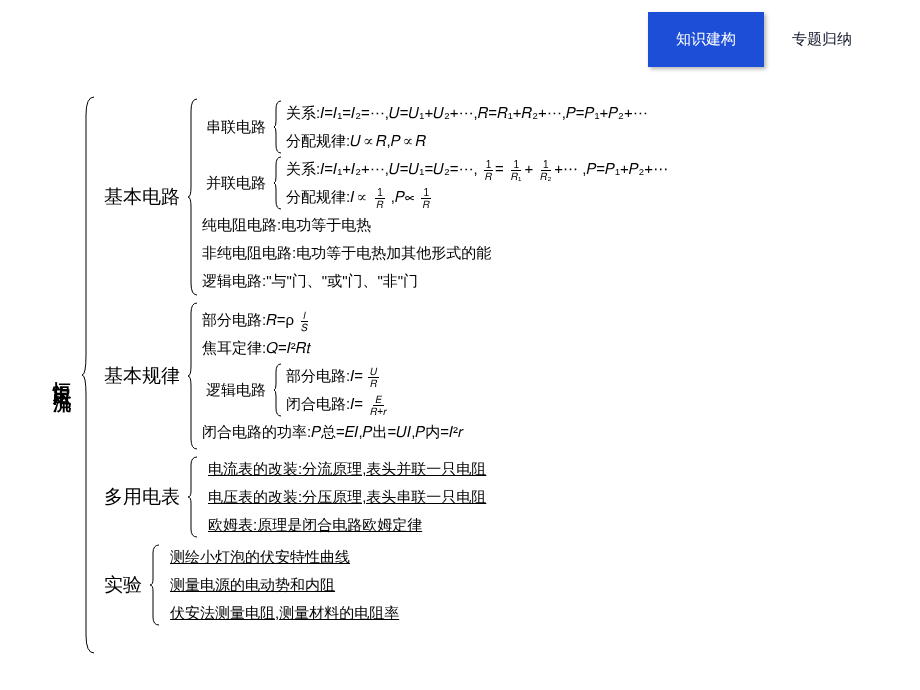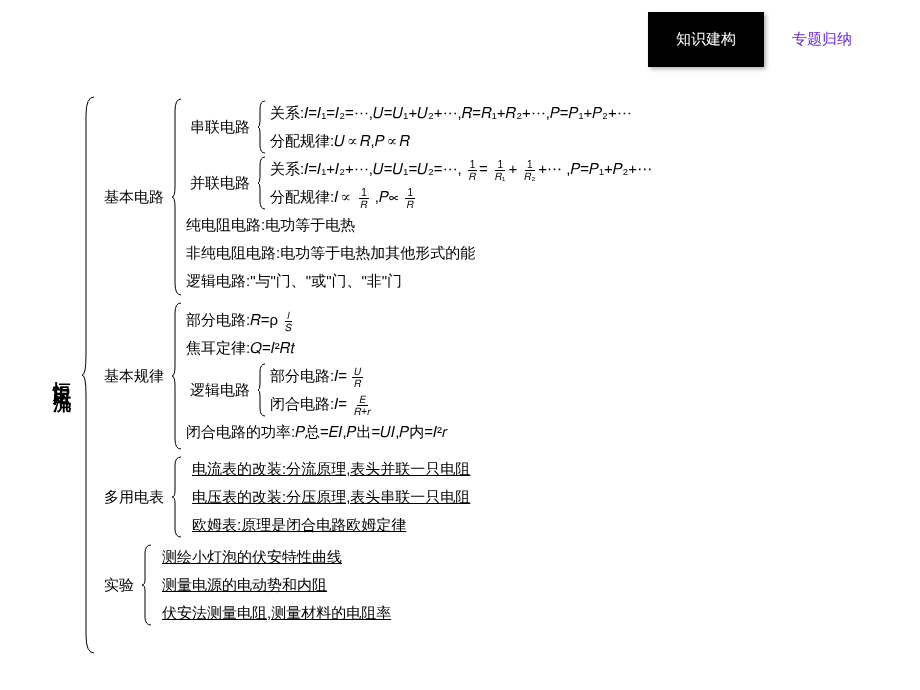--- a/index.html
+++ b/index.html
@@ -16,25 +16,25 @@
 .tabs {
   position: absolute;
   top: 12px;
   right: 40px;
   display: flex;
   gap: 0;
 }
 .tab {
   padding: 18px 28px;
   font-size: 15px;
-  color: #6d28d9;
+  color: #0f172a;
   cursor: pointer;
 }
 .tab.active {
-  background: #000000;
+  background: #1d4ed8;
   color: #fff;
   box-shadow: 2px 2px 4px rgba(0,0,0,0.3);
 }
 .diagram {
   position: absolute;
   left: 50px;
   top: 95px;
   display: flex;
   align-items: stretch;
 }
@@ -59,21 +59,21 @@
 .brace svg { display: block; }
 .sections { display: flex; flex-direction: column; }
 .section {
   display: flex;
   align-items: stretch;
   margin: 2px 0;
 }
 .section-label {
   display: flex;
   align-items: center;
-  font-size: 15px;
+  font-size: 19px;
   padding: 0 4px;
   white-space: nowrap;
 }
 .section-content {
   display: flex;
   flex-direction: column;
   justify-content: center;
 }
 .line {
   line-height: 28px;

